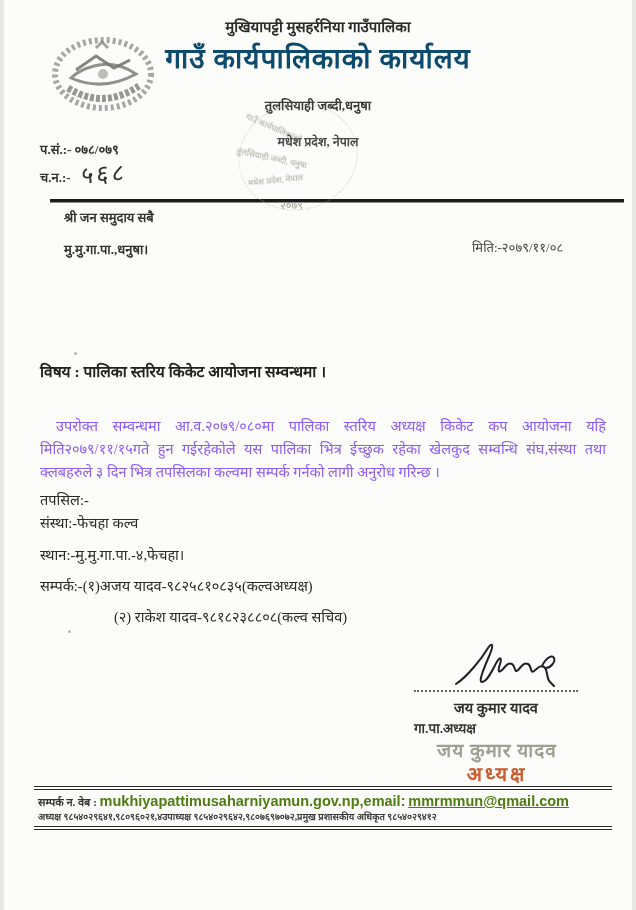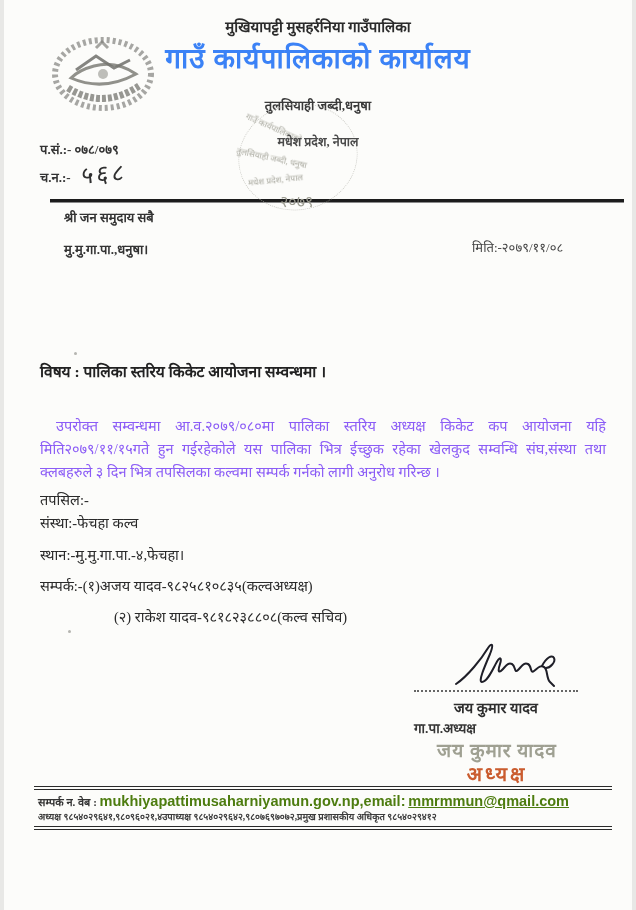--- a/index.html
+++ b/index.html
@@ -9,32 +9,32 @@
     width:628px; height:910px;
     margin:0 auto;
     background:#fcfcfa;
     font-family:"Liberation Serif","DejaVu Serif",serif;
     color:#222;
     overflow:hidden;
   }
   .abs { position:absolute; }
   .center { text-align:center; }
   .muni-line { top:16px; left:0; width:100%; font-size:15px; font-weight:bold; color:#2b2b2b; }
-  .office-line { top:38px; left:0; width:100%; font-size:28px; font-weight:bold; color:#3b82f6; letter-spacing:1px; }
+  .office-line { top:38px; left:0; width:100%; font-size:28px; font-weight:bold; color:#0c4a6e; letter-spacing:1px; }
   .addr-line { top:96px; left:0; width:100%; font-size:13px; font-weight:bold; color:#3a3a3a; }
   .prov-line { top:133px; left:0; width:100%; font-size:12.5px; font-weight:bold; color:#4a4a4a; z-index:3; }
   .emblem { top:30px; left:42px; width:115px; height:88px; }
   .seal { top:100px; left:226px; width:145px; height:118px; z-index:1; }
   .seal-ring {
     position:absolute; top:4px; left:8px; width:120px; height:106px;
     border:1px dotted #b9b9b2; border-radius:50%;
     opacity:.7; transform:rotate(-14deg);
   }
   .seal-text { position:absolute; color:#a8a89e; font-size:8.5px; white-space:nowrap; filter:blur(.4px); }
-  .seal-year { position:absolute; left:50px; bottom:6px; color:#9b9b90; font-size:16px; filter:blur(.3px); }
+  .seal-year { position:absolute; left:50px; bottom:6px; color:#9b9b90; font-size:11px; filter:blur(.3px); }
   .ref-block { top:138px; left:36px; font-size:13px; font-weight:bold; color:#333; line-height:24px; }
   .chalani-value {
     display:inline-block; font-size:24px; font-weight:normal; color:#2f2f2f;
     transform:rotate(-5deg) skewX(-10deg); margin-left:10px; letter-spacing:3px;
   }
   .hrule { top:199px; left:46px; width:574px; height:3px; background:#1c1c1c; box-shadow:0 1px 0 #8a8a8a; }
   .to1 { top:208px; left:60px; font-size:13px; font-weight:bold; color:#333; }
   .to2 { top:240px; left:60px; font-size:13px; font-weight:bold; color:#333; }
   .date-line { top:238px; left:468px; font-size:13px; color:#444; }
   .subject { top:360px; left:0; width:100%; font-size:15.5px; font-weight:bold; color:#222;margin-left:36px; }

